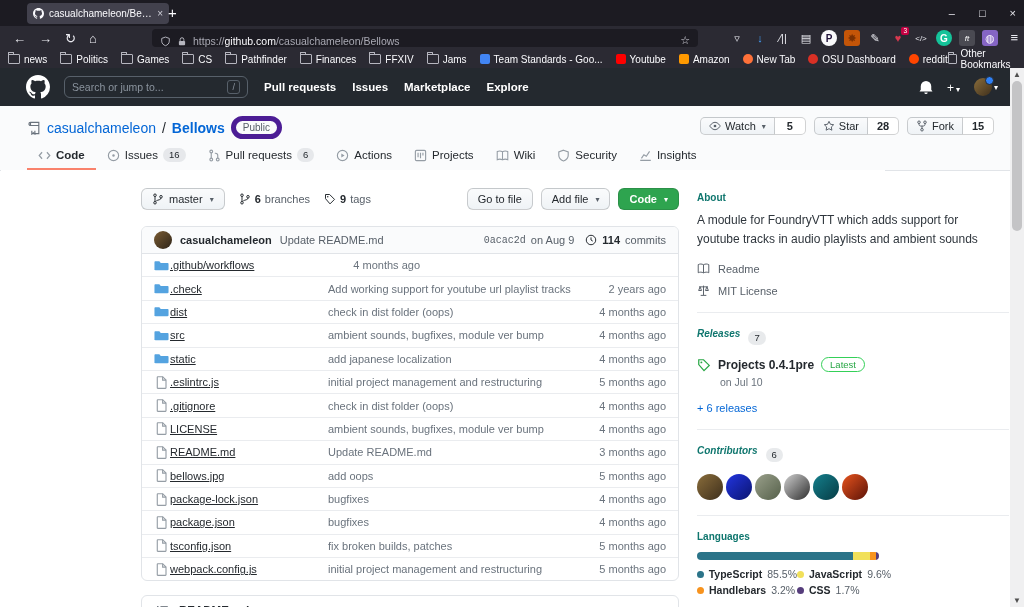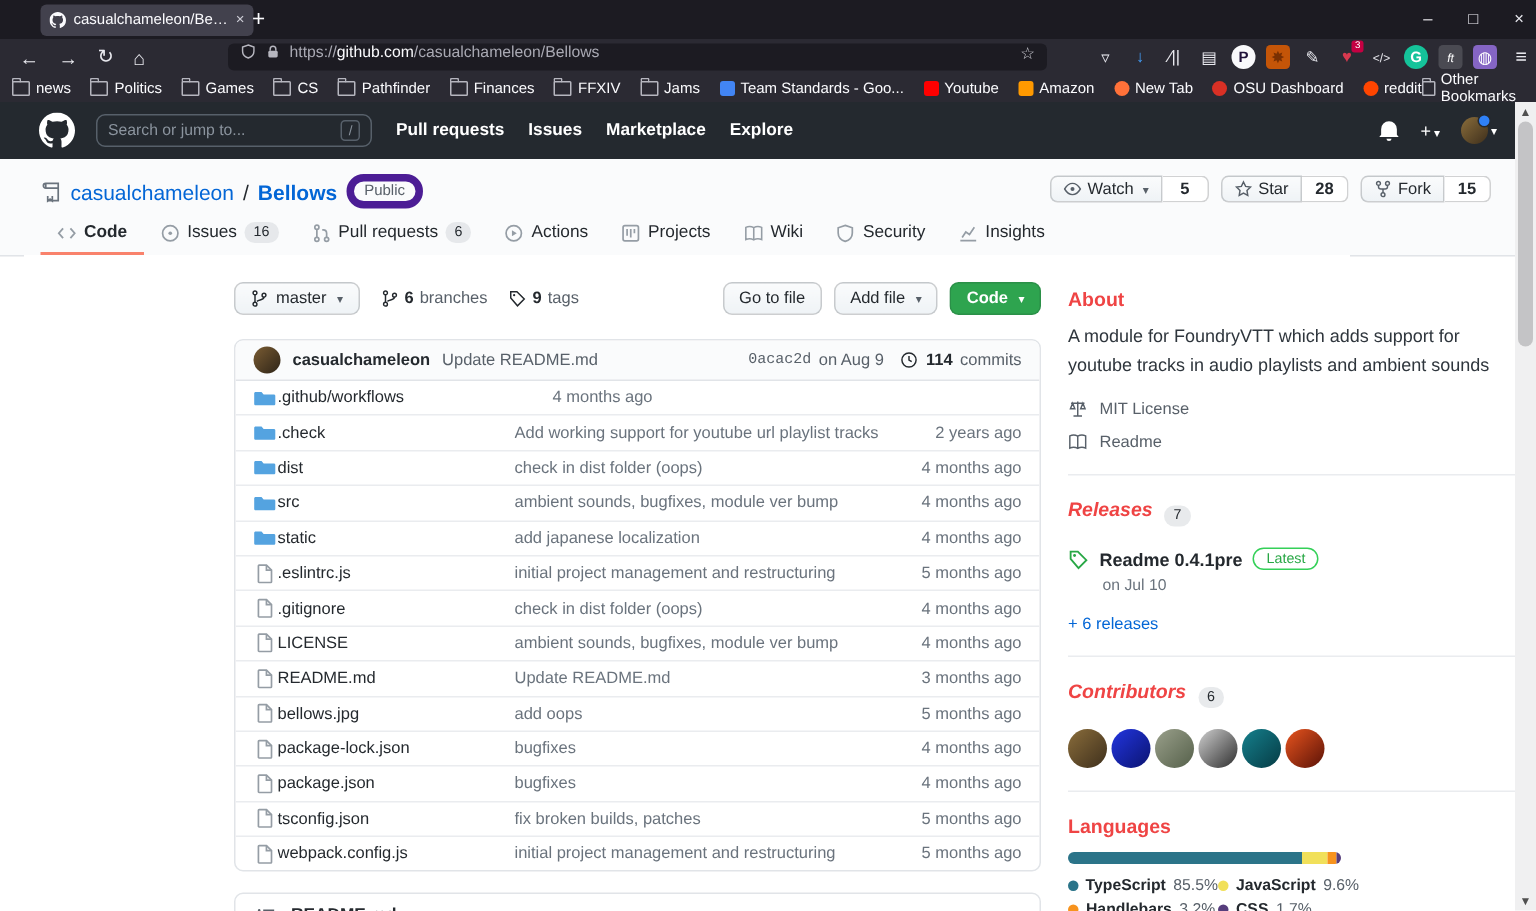--- a/index.html
+++ b/index.html
@@ -8,21 +8,21 @@
   #titlebar{position:absolute;left:0;top:0;width:1024px;height:26px;background:#1c1b22;}
   #tab{position:absolute;left:27px;top:3px;width:130px;height:21px;background:#42414d;border-radius:4px;
     display:flex;align-items:center;padding:0 6px;gap:5px;color:#fbfbfe;font-size:10px;}
   #tab .title{flex:1;white-space:nowrap;overflow:hidden;text-overflow:ellipsis;}
   #tab .close{color:#cfcfd8;font-size:10px;}
   #newtab{position:absolute;left:168px;top:4px;color:#fbfbfe;font-size:15px;line-height:18px;}
   #winctl{position:absolute;right:8px;top:0;height:26px;display:flex;gap:24px;align-items:center;color:#e9e9ef;font-size:11px;}
   #toolbar{position:absolute;left:0;top:26px;width:1024px;height:24px;background:#2b2a33;display:flex;align-items:center;}
   .navbtn{color:#e9e9ef;font-size:13px;margin-left:13px;}
   #urlbar{position:absolute;left:152px;top:3px;width:530px;height:18px;background:#1c1b22;border-radius:4px;
-    display:flex;align-items:flex-start;padding:0 8px;gap:6px;font-size:10.5px;color:#a9a9b3;}
+    display:flex;align-items:flex-end;padding:0 8px;gap:6px;font-size:10.5px;color:#a9a9b3;}
   #urlbar .host{color:#fbfbfe;}
   #urlbar .star{margin-left:auto;color:#d0d0d8;font-size:11px;}
   #tbicons{position:absolute;right:26px;top:0;height:24px;display:flex;align-items:center;gap:7px;}
   .tbi{width:16px;height:16px;display:flex;align-items:center;justify-content:center;color:#e9e9ef;
     font-size:11px;border-radius:3px;position:relative;}
   .tbi .badge{position:absolute;top:-3px;right:-3px;background:#c50042;color:#fff;font-size:6.5px;
     border-radius:2px;padding:0 2px;line-height:8px;}
   #menu-icon{position:absolute;right:6px;top:4px;color:#e9e9ef;font-size:13px;}
   #bookmarksbar{position:absolute;left:0;top:50px;width:1024px;height:18px;background:#2b2a33;
     display:flex;align-items:center;font-size:10px;color:#fbfbfe;}
@@ -56,49 +56,49 @@
   .btn-group{display:flex;font-size:11px;color:#24292e;}
   .seg{border:1px solid rgba(27,31,35,.2);background:linear-gradient(#fafbfc,#eff3f6);padding:2px 8px;display:flex;align-items:center;gap:4px;}
   .seg.first{border-radius:5px 0 0 5px;}
   .seg.count{border-left:0;background:#fff;border-radius:0 5px 5px 0;font-weight:600;min-width:14px;justify-content:center;}
   #repo-tabs{position:absolute;left:27px;bottom:0;display:flex;}
   .rtab{display:flex;align-items:center;gap:5px;padding:7px 11px 6px;font-size:11.5px;color:#24292e;border-bottom:2px solid transparent;}
   .rtab.active{border-bottom-color:#f9826c;font-weight:600;}
   .rtab .ic{color:#959da5;display:flex;}
   .pill{background:rgba(209,213,218,.5);border-radius:2em;font-size:9.5px;padding:0 6px;line-height:14px;color:#24292e;}
   
-  #main{position:absolute;left:16px;top:170px;width:884px;height:437px;background:#fff;}
+  #main{position:absolute;left:1px;top:170px;width:884px;height:437px;background:#fff;}
   #leftcol{position:absolute;left:140px;top:0;width:538px;}
   #branchbar{margin-top:18px;display:flex;align-items:center;font-size:11px;color:#586069;}
   #branch-btn{display:flex;align-items:center;gap:5px;border:1px solid rgba(27,31,35,.2);border-radius:6px;
     background:linear-gradient(#fafbfc,#eff3f6);padding:4px 10px;color:#24292e;font-size:11px;}
   .countlink{margin-left:14px;display:flex;align-items:center;gap:4px;}
   .countlink b{color:#24292e;}
   #branch-right{margin-left:auto;display:flex;gap:8px;}
   .btn{border:1px solid rgba(27,31,35,.2);border-radius:6px;background:linear-gradient(#fafbfc,#eff3f6);
     padding:4px 10px;font-size:11px;color:#24292e;display:flex;align-items:center;gap:5px;}
   .btn.green{background:#2ea44f;color:#fff;border-color:rgba(27,31,35,.15);font-weight:600;}
   #filebox{margin-top:16px;border:1px solid #e1e4e8;border-radius:6px;overflow:hidden;}
   #commitrow{height:26px;background:#fafbfc;display:flex;align-items:center;padding:0 12px;gap:8px;font-size:11px;color:#586069;border-bottom:1px solid #e1e4e8;}
   #commit-avatar{width:18px;height:18px;border-radius:50%;background:linear-gradient(135deg,#7a5c33,#2e2418);}
   #commitrow .author{font-weight:700;color:#24292e;}
   #commitrow .right{margin-left:auto;display:flex;align-items:center;gap:5px;}
   #commitrow .hash{color:#586069;font-family:"Liberation Mono","DejaVu Sans Mono",monospace;font-size:10px;}
   #commitrow .ncommits{color:#24292e;font-weight:700;}
   .file-row{height:22.4px;display:flex;align-items:center;padding:0 12px;border-top:1px solid #eaecef;font-size:11px;}
   .file-row:first-child{border-top:0;}
   .file-row .fic{width:16px;display:flex;}
-  .file-row .fname{width:158px;color:#24292e;white-space:nowrap;overflow:hidden;}
+  .file-row .fname{width:158px;color:#24292e;white-space:nowrap;overflow:hidden;text-decoration:underline;}
   .file-row .fmsg{flex:1;color:#6a737d;white-space:nowrap;overflow:hidden;}
   .file-row .fage{width:92px;text-align:right;color:#6a737d;}
   #readmebar{margin-top:14px;border:1px solid #e1e4e8;border-radius:6px 6px 0 0;height:28px;
     display:flex;align-items:center;gap:10px;padding:0 14px;font-size:11.5px;font-weight:600;color:#24292e;}
   
   #sidebar{position:absolute;left:696px;top:0;width:312px;font-size:12px;color:#24292e;}
-  #sidebar h3{font-size:13px;margin:0 0 8px;color:#ef4444;}
+  #sidebar h3{font-size:10px;margin:0 0 8px;color:#0f766e;}
   #about{margin-top:22px;}
   #about p{margin:8px 0 14px;line-height:1.55;width:292px;color:#2f363d;}
   .side-item{display:flex;align-items:center;gap:8px;color:#586069;font-size:11px;margin:9px 0;}
   .divider{border-top:1px solid #eaecef;margin:15px 0;}
   .h-with-pill{display:flex;align-items:center;gap:8px;margin-bottom:10px;}
   .h-with-pill h3{margin:0;font-style:italic;}
   #release-row{display:flex;align-items:center;gap:7px;}
   #release-row .rname{font-weight:700;font-size:12px;}
   #latest-badge{border:1px solid #34d058;color:#28a745;border-radius:2em;font-size:9.5px;padding:1px 8px;}
   #release-date{color:#6a737d;font-size:10.5px;margin:4px 0 0 23px;}
@@ -622,48 +622,48 @@
     </div>
   </div>
 
   <div id="sidebar">
     <div id="about">
       <h3>About</h3>
       <p>A module for FoundryVTT which adds support for youtube tracks in audio playlists and ambient sounds</p>
       <div class="side-item">
         <span class="ic">
             <svg width="13" height="13" viewBox="0 0 16 16">
-              <path fill="none" stroke="#586069" stroke-width="1.2" d="M8 2v11.5M4.5 14h7M2.5 3.5h11M3.8 3.5L2 8h3.6zM12.2 3.5L10.4 8H14z"></path>
-            </svg>
-          </span>
-        <span>MIT License</span>
+              <path fill="none" stroke="#586069" stroke-width="1.2" d="M1.5 3.2c2.2-1 4.3-1 6.5.2 2.2-1.2 4.3-1.2 6.5-.2v10c-2.2-1-4.3-1-6.5.2-2.2-1.2-4.3-1.2-6.5-.2zM8 3.4v10"></path>
+            </svg>
+          </span>
+        <span>Readme</span>
       </div>
       <div class="side-item">
         <span class="ic">
             <svg width="13" height="13" viewBox="0 0 16 16">
-              <path fill="none" stroke="#586069" stroke-width="1.2" d="M1.5 3.2c2.2-1 4.3-1 6.5.2 2.2-1.2 4.3-1.2 6.5-.2v10c-2.2-1-4.3-1-6.5.2-2.2-1.2-4.3-1.2-6.5-.2zM8 3.4v10"></path>
-            </svg>
-          </span>
-        <span>Readme</span>
+              <path fill="none" stroke="#586069" stroke-width="1.2" d="M8 2v11.5M4.5 14h7M2.5 3.5h11M3.8 3.5L2 8h3.6zM12.2 3.5L10.4 8H14z"></path>
+            </svg>
+          </span>
+        <span>MIT License</span>
       </div>
     </div>
     <div class="divider"></div>
     <div id="releases">
       <div class="h-with-pill">
         <h3>Releases</h3>
         <span class="pill">7</span>
       </div>
       <div id="release-row">
         <span class="ic">
             <svg width="14" height="14" viewBox="0 0 16 16">
               <path fill="none" stroke="#28a745" stroke-width="1.4" d="M2 7.5V2h5.5l6.5 6.5L8 14.5z"></path>
               <circle cx="5" cy="5" r="1.1" fill="#28a745"></circle>
             </svg>
           </span>
-        <span class="rname">Readme 0.4.1pre</span>
+        <span class="rname">Projects 0.4.1pre</span>
         <span id="latest-badge">Latest</span>
       </div>
       <div id="release-date">on Jul 10</div>
       <div id="more-releases">+ 6 releases</div>
     </div>
     <div class="divider"></div>
     <div id="contributors">
       <div class="h-with-pill">
         <h3>Contributors</h3>
         <span class="pill">6</span>

